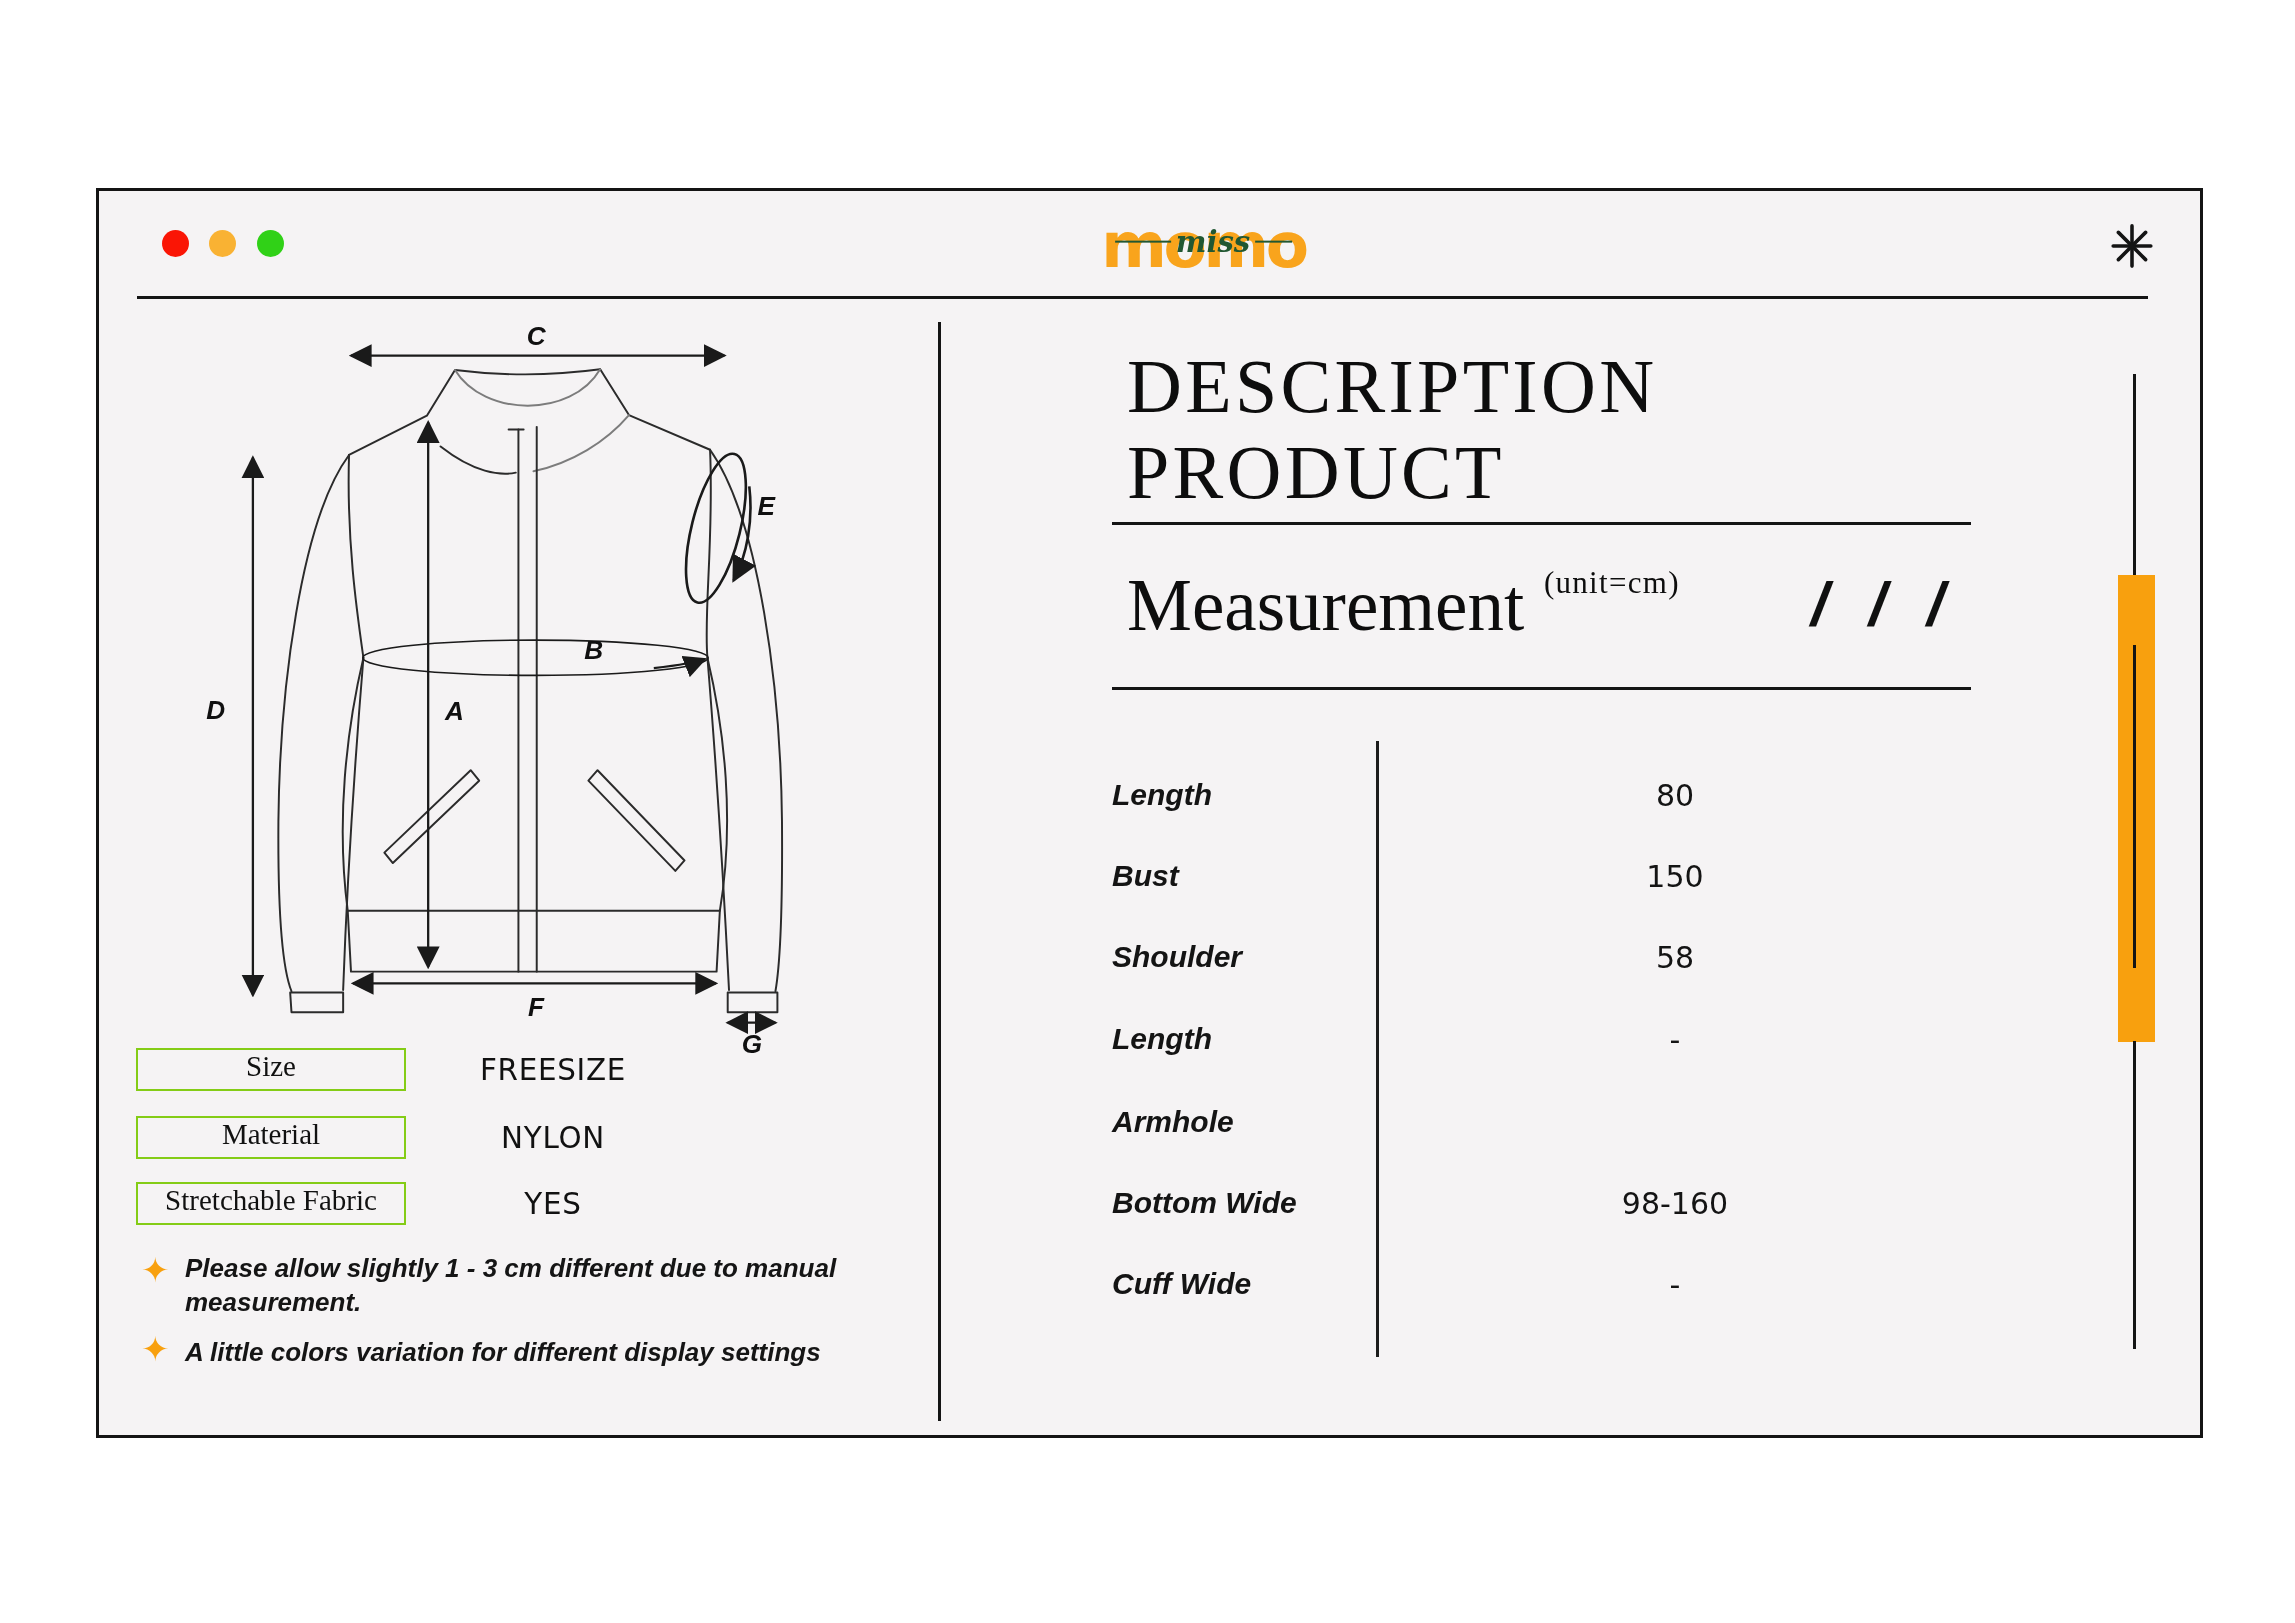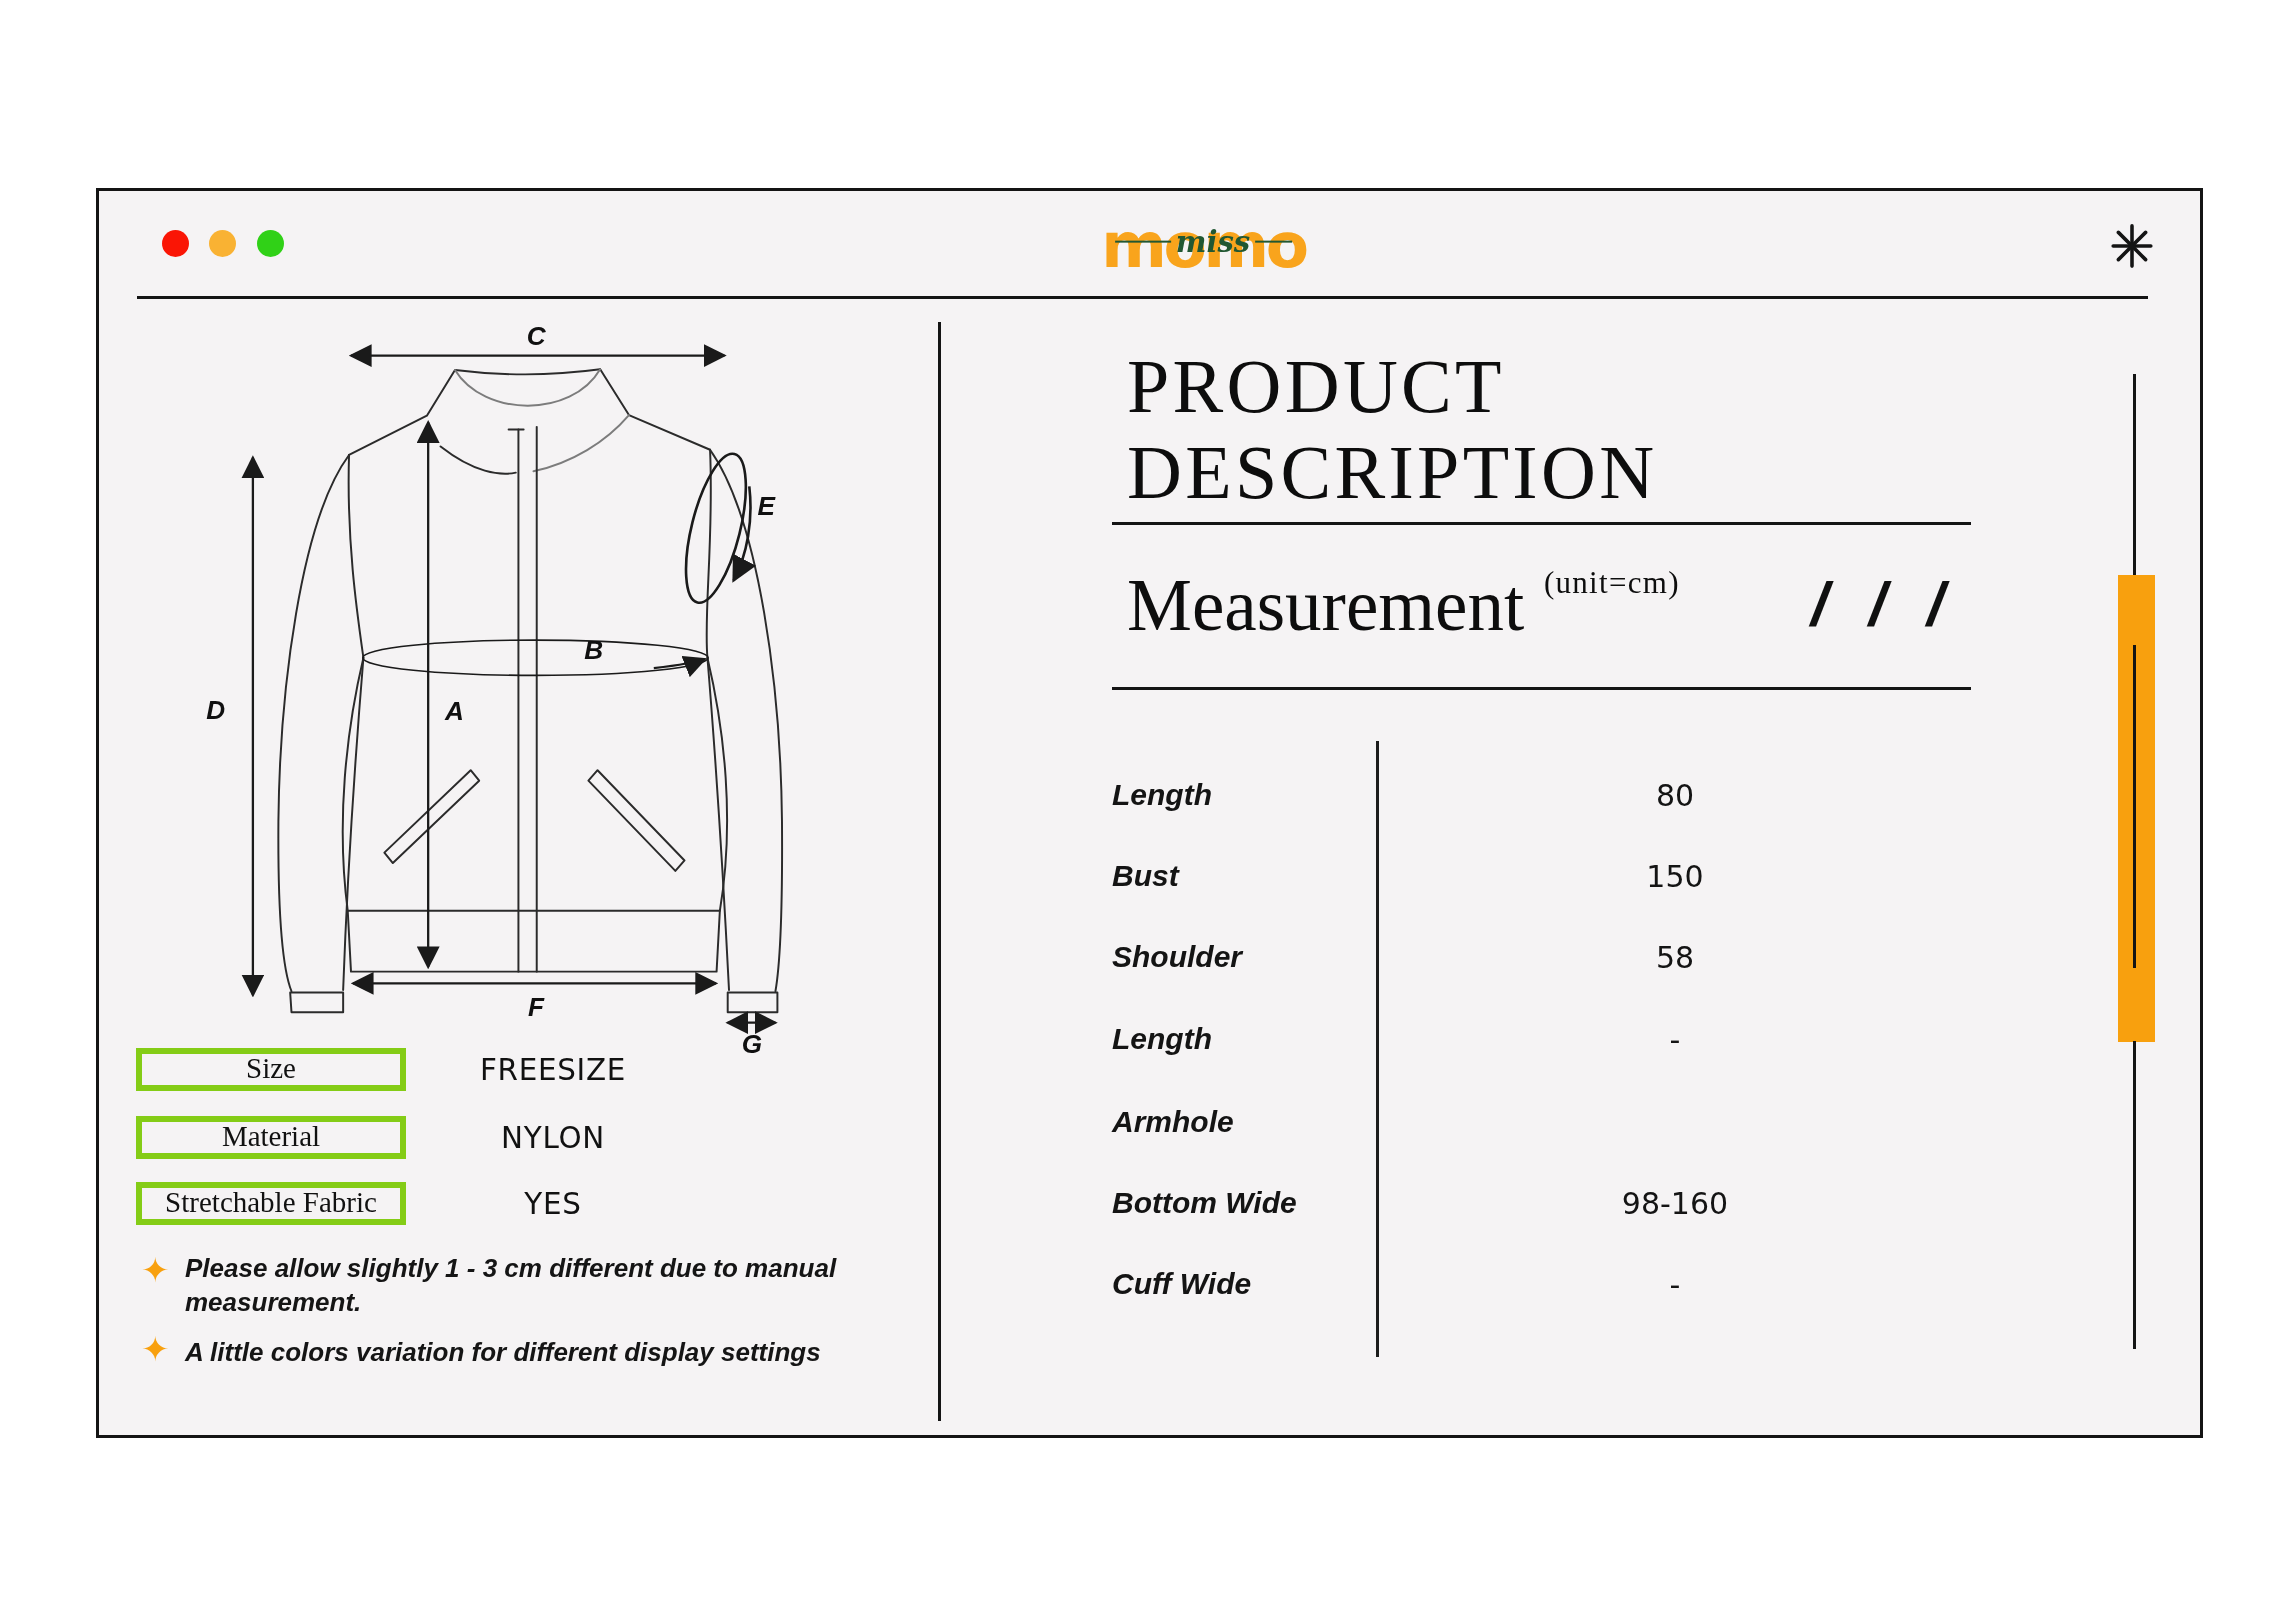--- a/index.html
+++ b/index.html
@@ -19,21 +19,21 @@
   
   .title{left:1127px;top:343px;font-family:"Liberation Serif",serif;font-size:76px;line-height:86px;letter-spacing:3.3px;color:#0d0d0d}
   .meas-line{left:1127px;top:565px;display:flex;align-items:flex-start;gap:19.6px;font-family:"Liberation Serif",serif;color:#0d0d0d}
   .meas-word{font-size:73px;line-height:1.12}
   .meas-unit{font-size:31px;letter-spacing:1.3px}
   .slashes{left:1811px;top:568px;font:italic 700 62px "Liberation Sans",sans-serif;letter-spacing:11.8px;color:#101010}
   .mrow{left:1112px;width:859px;height:47px}
   .ml{position:absolute;left:0;width:205px;text-align:left;line-height:47px;font:italic 700 30px "Liberation Sans",sans-serif}
   .mv{position:absolute;left:275px;width:576px;text-align:center;line-height:47px;font:400 30px "DejaVu Sans",sans-serif}
   
-  .ibox{left:136px;width:270px;height:43px;border:6px solid #84cc16;box-sizing:border-box;display:flex;align-items:flex-end;justify-content:center;font-family:"Liberation Serif",serif;font-size:29px;color:#111}
+  .ibox{left:136px;width:270px;height:43px;border:2px solid #84cc16;box-sizing:border-box;display:flex;align-items:flex-start;justify-content:center;font-family:"Liberation Serif",serif;font-size:29px;color:#111}
   .ival{left:411px;width:284px;height:43px;display:flex;align-items:center;justify-content:center;font:400 29.4px "DejaVu Sans",sans-serif;letter-spacing:0.7px;color:#111}
   
   .star{font-family:"DejaVu Sans",sans-serif;font-size:34px;line-height:42px;color:var(--accent-orange,#f8a00e)}
   .note-text{width:654px;font:italic 700 26px "Liberation Sans",sans-serif;line-height:1.32;color:#151515}
   
   .track{width:2.6px;background:#141414}
   .thumb{left:2118px;top:575px;width:37px;height:467px;background:var(--accent-orange,#f8a00e)}
 </style>
 </head>
 <body>
@@ -128,22 +128,22 @@
       <span>Stretchable Fabric</span>
     </div>
   <div class="abs ival" style="top:1182px">YES</div>
 
   <div class="abs star" style="left:141px;top:1249px">✦</div>
   <div class="abs note-text" style="left:185px;top:1251px">Please allow slightly 1 - 3 cm different due to manual measurement.</div>
   <div class="abs star" style="left:141px;top:1328px">✦</div>
   <div class="abs note-text" style="left:185px;top:1335px">A little colors variation for different display settings</div>
 
   <div class="abs title">
+    <div>DESCRIPTION</div>
     <div>PRODUCT</div>
-    <div>DESCRIPTION</div>
   </div>
   <div class="abs hrule" style="left:1112px;top:522px;width:859px;height:2.6px"></div>
 
   <div class="abs meas-line">
     <span class="meas-word">Measurement</span>
     <span class="meas-unit">(unit=cm)</span>
   </div>
   <div class="abs slashes">/ / /</div>
   <div class="abs hrule" style="left:1112px;top:687px;width:859px;height:2.6px"></div>
 

